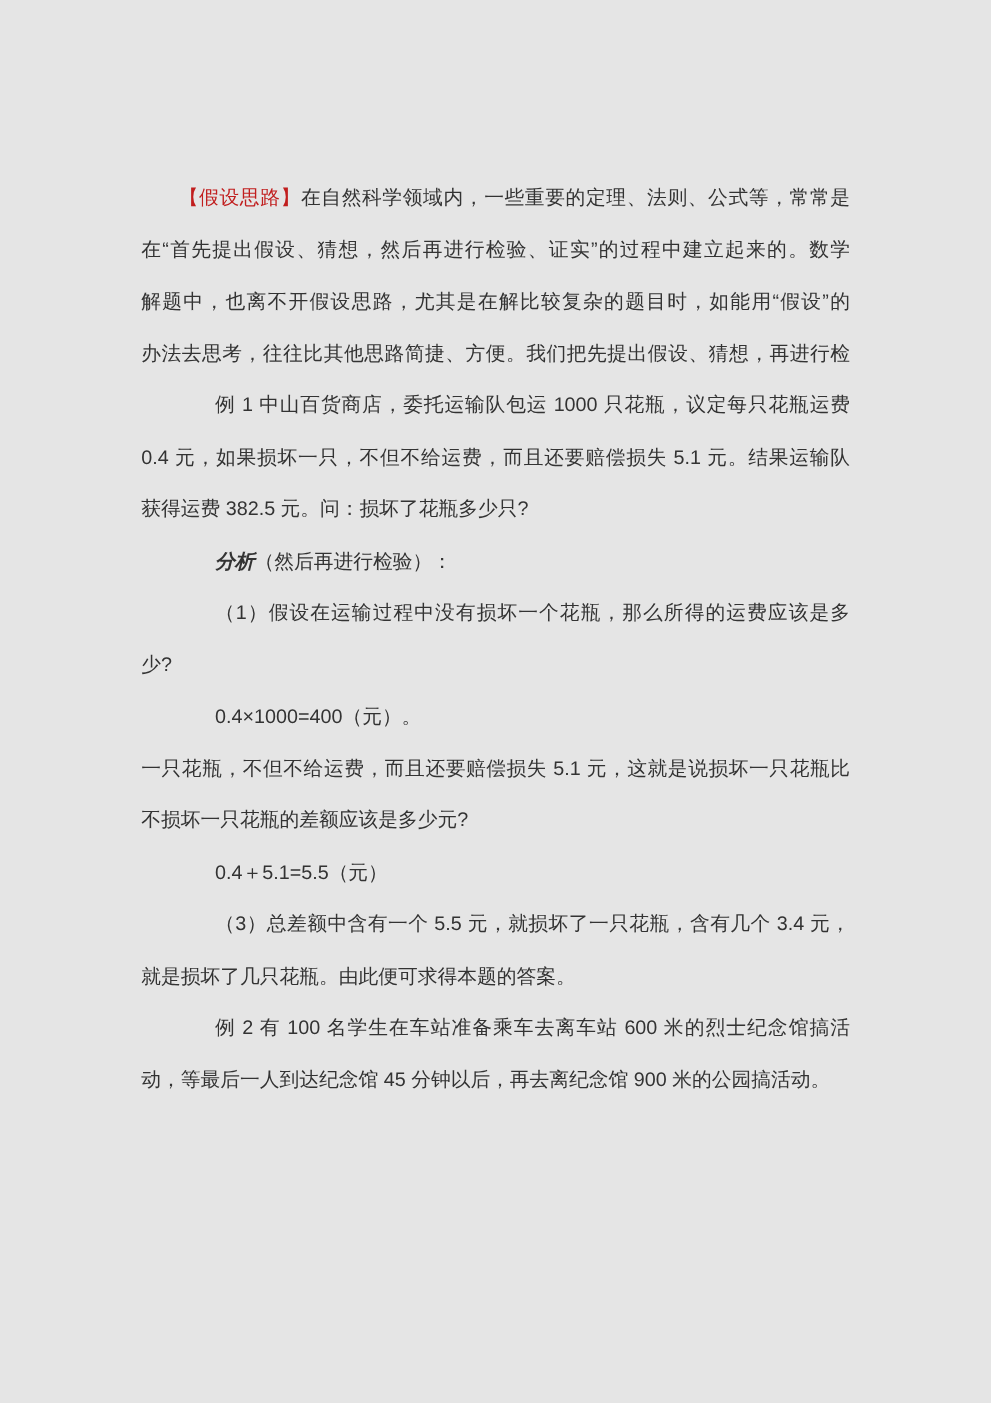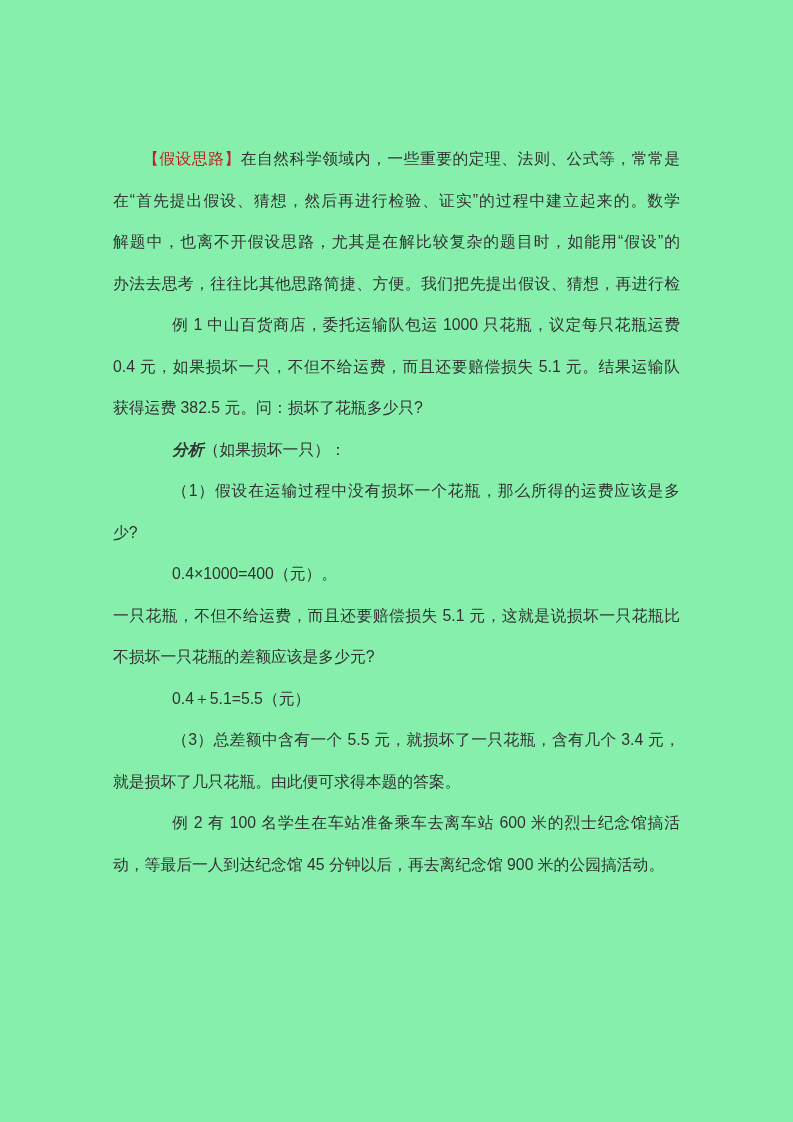--- a/index.html
+++ b/index.html
@@ -9,21 +9,21 @@
   }
   body {
     width: 793px;
     height: 1122px;
     font-family: "Liberation Sans", sans-serif;
   }
   .page {
     position: relative;
     width: 793px;
     height: 1122px;
-    background: #86efac;
+    background: #e5e5e5;
     overflow: hidden;
   }
   .content {
     position: absolute;
     left: 113px;
     top: 138px;
     width: 567px;
   }
   .line {
     width: 567px;
@@ -56,21 +56,21 @@
 
     <div class="line j i2"><span class="red">【假设思路】</span><span>在自然科学领域内，一些重要的定理、法则、公式等，常常是</span></div>
     <div class="line j">在“首先提出假设、猜想，然后再进行检验、证实”的过程中建立起来的。数学</div>
     <div class="line j">解题中，也离不开假设思路，尤其是在解比较复杂的题目时，如能用“假设”的</div>
     <div class="line j">办法去思考，往往比其他思路简捷、方便。我们把先提出假设、猜想，再进行检</div>
 
     <div class="line j i4">例 1 中山百货商店，委托运输队包运 1000 只花瓶，议定每只花瓶运费</div>
     <div class="line j">0.4 元，如果损坏一只，不但不给运费，而且还要赔偿损失 5.1 元。结果运输队</div>
     <div class="line">获得运费 382.5 元。问：损坏了花瓶多少只?</div>
 
-    <div class="line i4"><span class="it">分析</span><span>（如果损坏一只）：</span></div>
+    <div class="line i4"><span class="it">分析</span><span>（然后再进行检验）：</span></div>
 
     <div class="line j i4">（1）假设在运输过程中没有损坏一个花瓶，那么所得的运费应该是多</div>
     <div class="line">少?</div>
     <div class="line i4">0.4×1000=400（元）。</div>
 
     <div class="line j">一只花瓶，不但不给运费，而且还要赔偿损失 5.1 元，这就是说损坏一只花瓶比</div>
     <div class="line">不损坏一只花瓶的差额应该是多少元?</div>
     <div class="line i4">0.4＋5.1=5.5（元）</div>
 
     <div class="line j i4">（3）总差额中含有一个 5.5 元，就损坏了一只花瓶，含有几个 3.4 元，</div>

